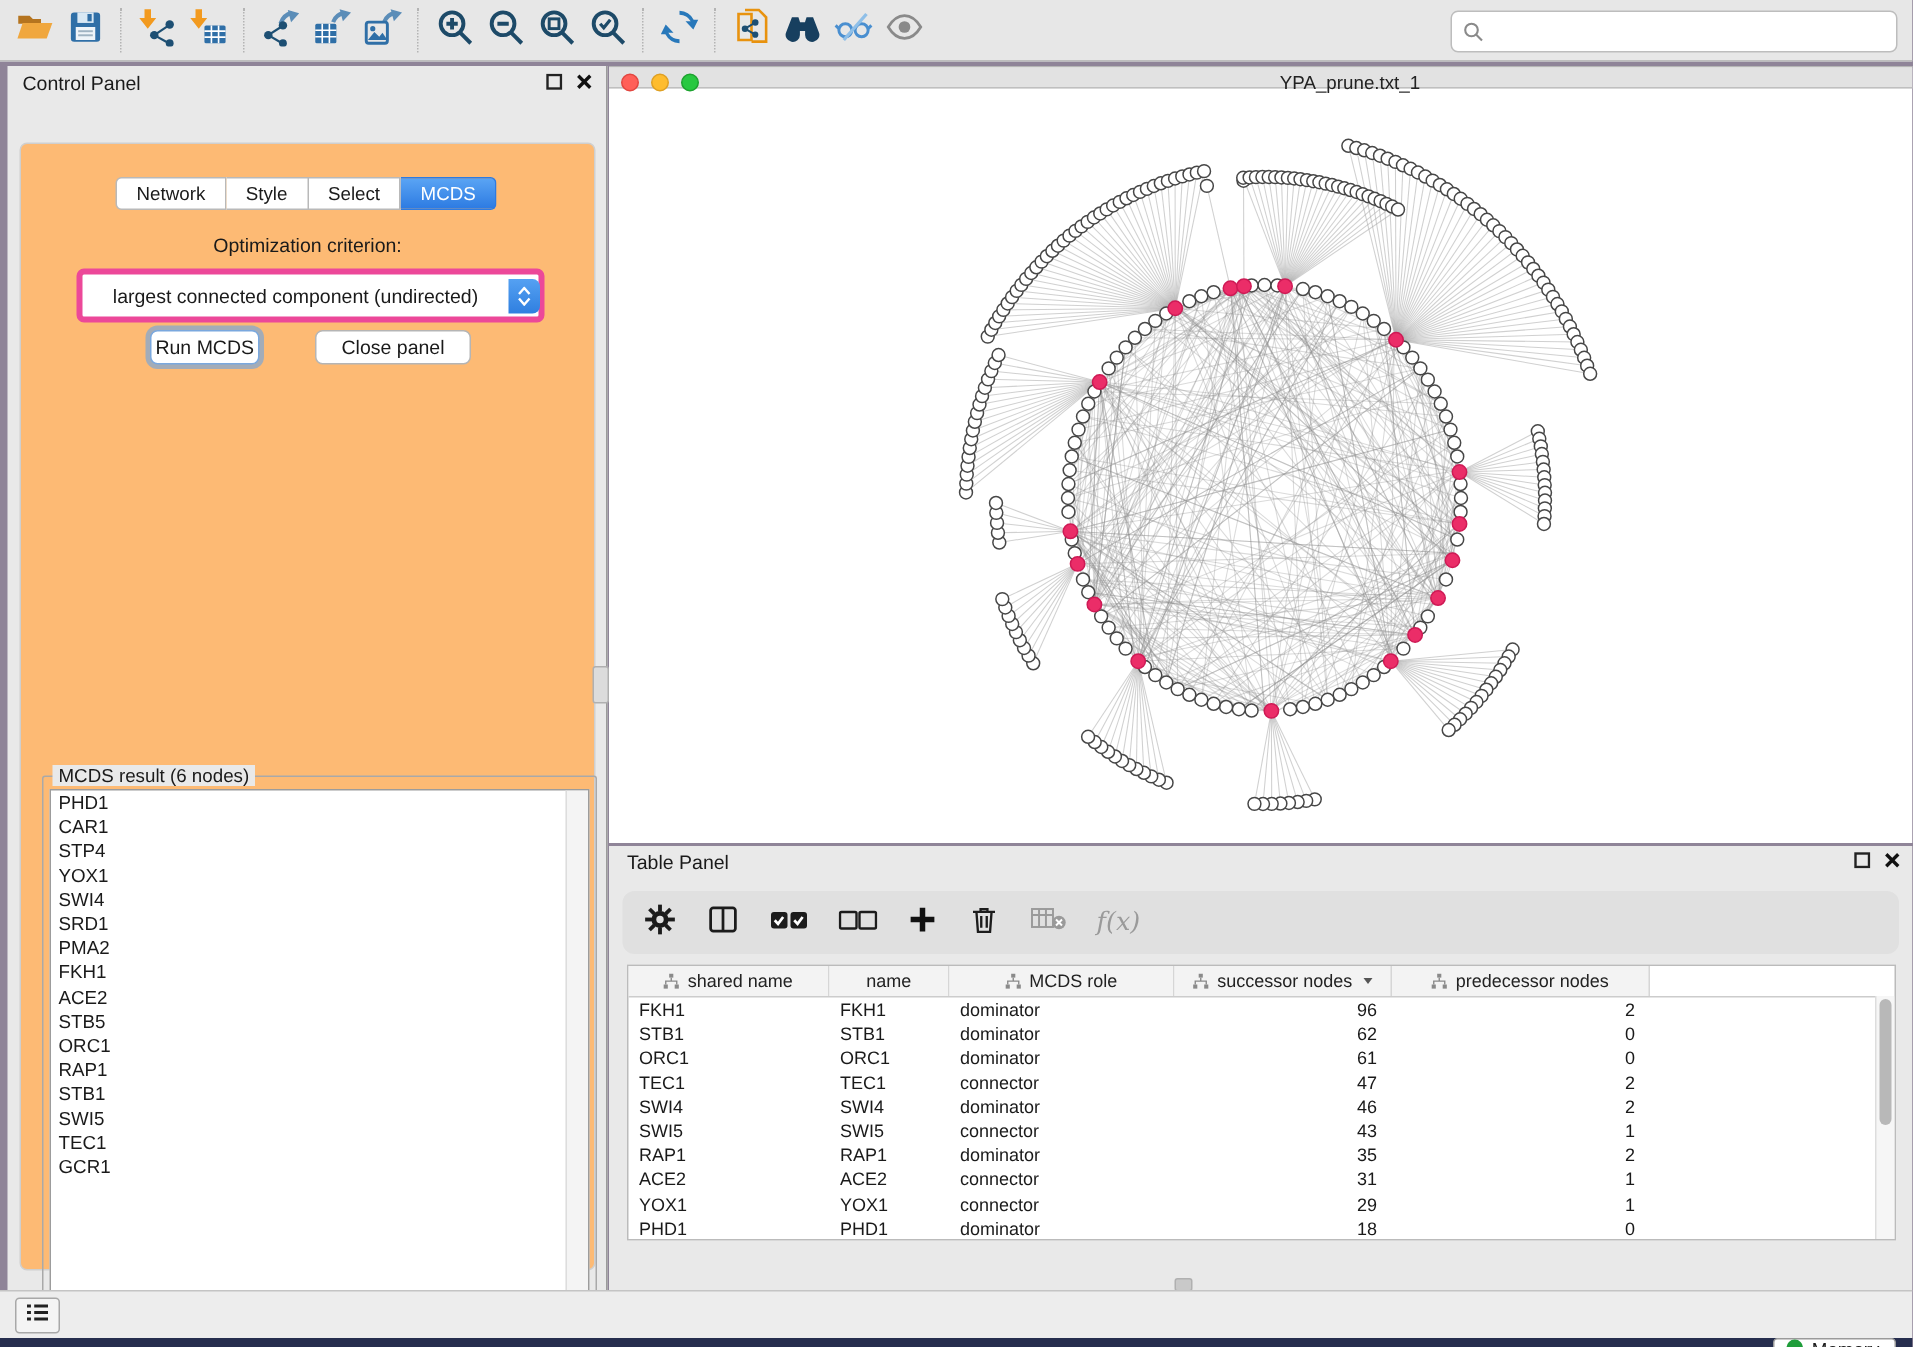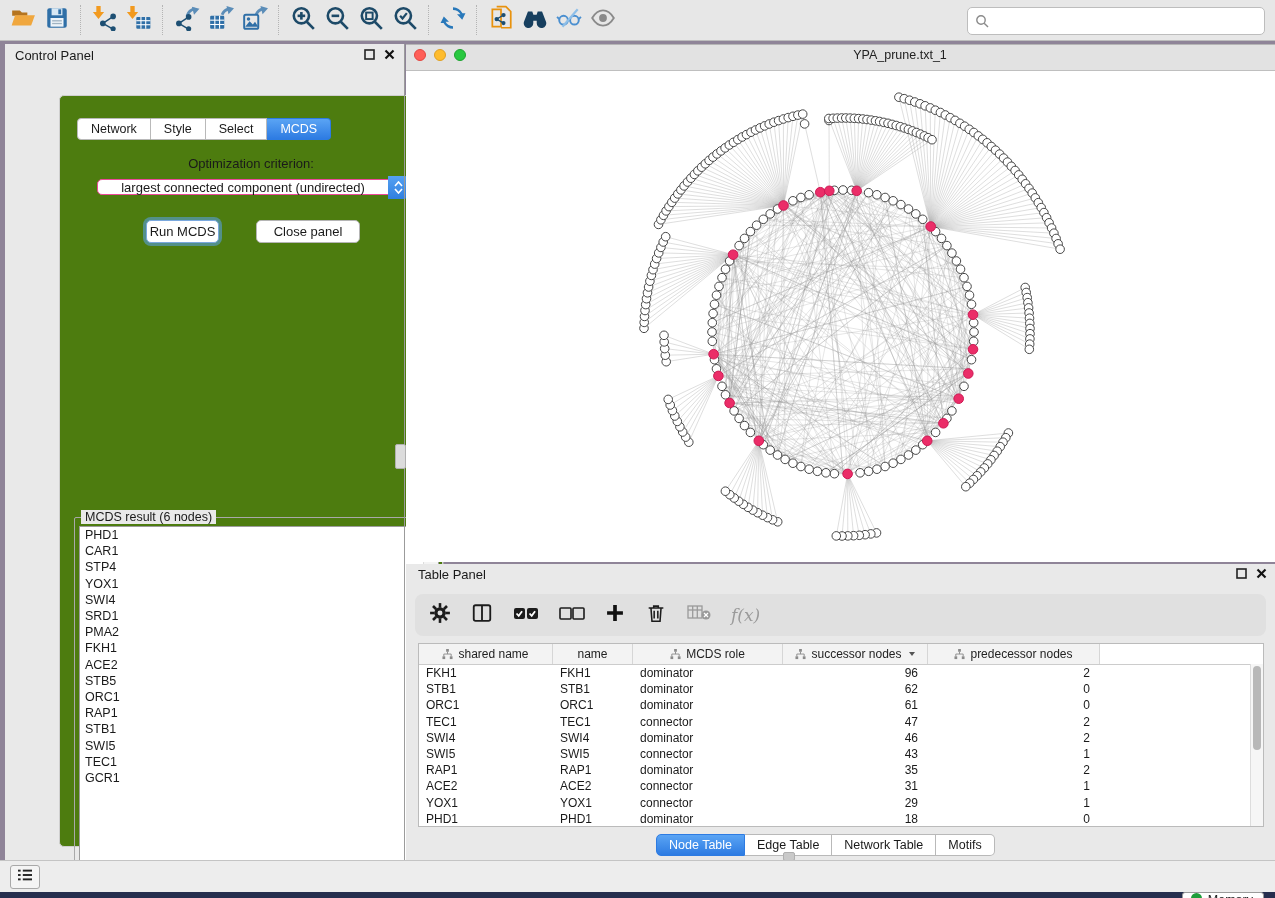--- a/index.html
+++ b/index.html
@@ -23,25 +23,25 @@
   .control-panel{position:absolute;left:5px;top:44px;width:400px;height:816px;background:#e9e9e9;}
   .cp-title{position:absolute;left:10px;top:4px;font-size:13px;color:#1a1a1a;}
   .panel-icons{position:absolute;right:10px;top:5px;display:flex;gap:9px;align-items:center;}
   .panel-icons svg{display:block;}
   .cp-tabs{position:absolute;left:72px;top:30px;display:flex;z-index:3;margin-top:44px;}
   .cp-tab{height:20px;line-height:20px;padding:0 13px;font-size:12.5px;background:#fff;
           border:1px solid #b9b9b9;border-left:none;text-align:center;}
   .cp-tab:first-child{border-left:1px solid #b9b9b9;border-radius:4px 0 0 4px;}
   .cp-tab:last-child{border-radius:0 4px 4px 0;}
   .cp-tab.active{background:linear-gradient(#5aa4f4,#2d7be2);color:#fff;border-color:#2d7be2;}
-  .cp-inner{position:absolute;left:8px;top:51px;width:382px;height:750px;background:#4d7c0f;
-            border:1px solid #cfcfcf;border-radius:5px;margin-left:46px;}
+  .cp-inner{position:absolute;left:8px;top:51px;width:382px;height:750px;background:#fdba74;
+            border:1px solid #cfcfcf;border-radius:5px;}
   .opt-label{position:absolute;left:0;width:100%;top:60px;text-align:center;font-size:13px;}
-  .dropdown{position:absolute;left:37px;top:83px;width:312px;height:16px;background:#fff;
-            border:1px solid #ec4899;border-radius:5px;display:flex;align-items:center;box-sizing:border-box;}
+  .dropdown{position:absolute;left:37px;top:83px;width:312px;height:36px;background:#fff;
+            border:4px solid #ec4899;border-radius:5px;display:flex;align-items:center;box-sizing:border-box;}
   .dropdown .dd-text{flex:1;text-align:center;font-size:13px;white-space:nowrap;overflow:hidden;}
   .dd-stepper{width:21px;height:23px;margin:-1px -1px -1px 0;background:linear-gradient(#55a1f2,#2f7fe0);
               border-radius:0 5px 5px 0;display:flex;flex-direction:column;align-items:center;justify-content:center;gap:1px;}
   .dd-stepper svg{display:block;}
   .btn{position:absolute;height:23px;background:#fff;border:1px solid #b5b5b5;border-radius:5px;
        font-size:13px;display:flex;align-items:center;justify-content:center;box-sizing:border-box;}
   .btn.focus{box-shadow:0 0 0 3px rgba(90,160,240,.55);border-color:#7aa8de;}
   .run-btn{left:86px;top:124px;width:73px;}
   .close-btn{left:196px;top:124px;width:104px;}
   .mcds-group{position:absolute;left:14px;top:421px;width:368px;height:372px;
@@ -51,21 +51,21 @@
              border:1px solid #9c9c9c;overflow:hidden;}
   .mcds-scroll{position:absolute;right:0;top:0;bottom:0;width:14px;background:#f4f4f4;border-left:1px solid #ddd;}
   .mcds-item{font-size:12.5px;line-height:16.2px;padding-left:5px;}
   
   .vdivider{position:absolute;left:404px;top:44px;width:1px;height:816px;background:#9b9b9b;}
   .v-grip{position:absolute;left:395px;top:444px;width:9px;height:23px;background:#dcdcdc;
           border:1px solid #b0b0b0;border-radius:2px;}
   
   .network-window{position:absolute;left:406px;top:44px;width:869px;height:518px;background:#fff;
                   border-top:1px solid #b5b5b5;box-sizing:border-box;}
-  .net-titlebar{position:absolute;left:0;top:0;width:100%;height:26px;background:#e2e2e2;
+  .net-titlebar{position:absolute;left:0;top:0;width:100%;height:14px;background:#e2e2e2;
                 border-bottom:1px solid #bfbfbf;box-sizing:border-box;padding-left:48px;}
   .lights{position:absolute;left:8px;top:4px;display:flex;gap:8px;}
   .light{width:12px;height:12px;border-radius:50%;}
   .light.red{background:#ff5f58;border:1px solid #e24640;box-sizing:border-box;}
   .light.yellow{background:#febc2e;border:1px solid #dfa023;box-sizing:border-box;}
   .light.green{background:#28c840;border:1px solid #1da32f;box-sizing:border-box;}
   .net-title{position:absolute;left:494px;top:3px;transform:translateX(-50%);font-size:12.5px;color:#222;}
   .net-canvas{position:absolute;left:0;top:21px;width:869px;height:497px;}
   
   .table-panel{position:absolute;left:406px;top:564px;width:869px;height:296px;background:#e9e9e9;}
@@ -1444,26 +1444,20 @@
           <div class="td c2">dominator</div>
           <div class="td c3 num">18</div>
           <div class="td c4 num">0</div>
         </div>
       </div>
     <div class="t-scroll">
       <div class="t-thumb"></div>
     </div>
   </div>
 
-  <div class="tp-tabs">
-    <div class="tp-tab active">Node Table</div>
-    <div class="tp-tab">Edge Table</div>
-    <div class="tp-tab">Network Table</div>
-    <div class="tp-tab">Motifs</div>
-  </div>
   <div class="h-grip"></div>
 </div>
 
 <div class="status-bar">
   <div class="st-left-btn">
     <span><svg width="16" height="14" viewBox="0 0 18 16">
           <g stroke="#222" stroke-width="2.2">
             <line x1="1" y1="3" x2="4" y2="3"></line>
             <line x1="1" y1="8" x2="4" y2="8"></line>
             <line x1="1" y1="13" x2="4" y2="13"></line>

